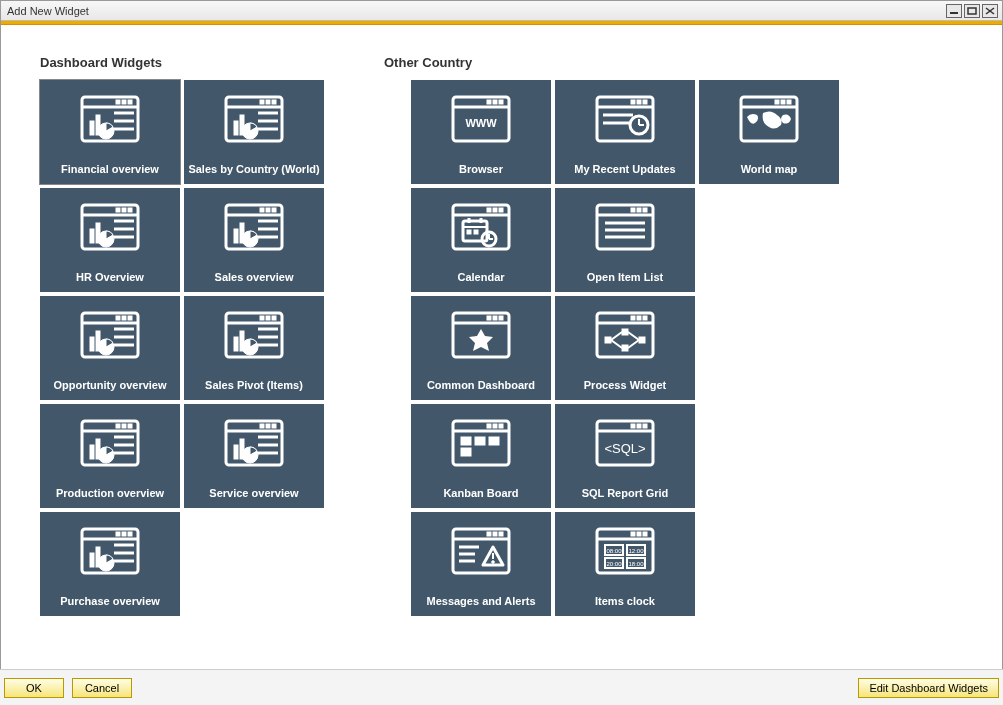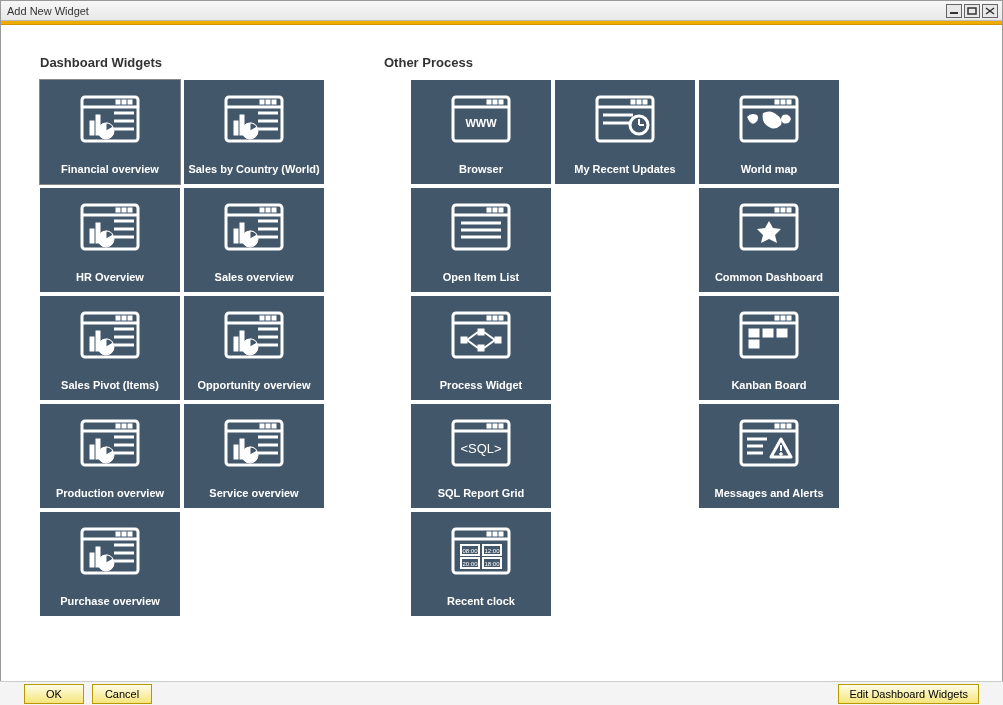--- a/index.html
+++ b/index.html
@@ -13,21 +13,21 @@
   .content { position:absolute; top:25px; left:0; right:0; bottom:36px; padding:30px 40px 10px 40px; }
   .columns { display:flex; gap:60px;align-items:center; }
   .col { }
   .section-title { font-weight:bold; font-size:13px; color:#333; margin-bottom:10px; }
   .grid { display:grid; grid-template-columns:repeat(2,140px); grid-auto-rows:104px; gap:4px; }
   .grid.other { grid-template-columns:repeat(3,140px);padding-left:27px; }
   .tile { background:#43576a; color:#fff; display:flex; flex-direction:column; align-items:center; justify-content:flex-end; padding:6px 4px; cursor:pointer; position:relative; }
   .tile.selected { outline:1px solid #888; }
   .tile .icon-wrap { flex:1; display:flex; align-items:center; justify-content:center; width:100%; }
   .tile .label { font-size:11px; text-align:center; font-weight:bold; line-height:1.2; min-height:15px;margin-top:12px;}
-  .footer { position:absolute; left:0; right:0; bottom:0; height:24px; border-top:1px solid #ccc; background:#f4f4f4; display:flex; align-items:center; padding:0 24px; gap:8px;}
+  .footer { position:absolute; left:0; right:0; bottom:0; height:36px; border-top:1px solid #ccc; background:#f4f4f4; display:flex; align-items:center; padding:0 4px; gap:8px;}
   .btn { height:20px; min-width:60px; padding:0 10px; background:linear-gradient(#fffde6,#f6e57a); border:1px solid #b89a00; font-size:11px; cursor:pointer; display:inline-flex; align-items:center; justify-content:center;}
   .footer .spacer { flex:1; }
   svg { fill:#fff; stroke:#fff; }
 </style>
 </head>
 <body>
 
 <svg width="0" height="0" style="position:absolute">
   <defs>
 
@@ -202,36 +202,36 @@
               </svg>
             </div>
           <div class="label">Sales overview</div>
         </div>
         <div class="tile">
           <div class="icon-wrap">
               <svg width="64" height="56">
                 <use href="#icon-chart"></use>
               </svg>
             </div>
+          <div class="label">Opportunity overview</div>
+        </div>
+        <div class="tile">
+          <div class="icon-wrap">
+              <svg width="64" height="56">
+                <use href="#icon-chart"></use>
+              </svg>
+            </div>
           <div class="label">Sales Pivot (Items)</div>
         </div>
         <div class="tile">
           <div class="icon-wrap">
               <svg width="64" height="56">
                 <use href="#icon-chart"></use>
               </svg>
             </div>
-          <div class="label">Opportunity overview</div>
-        </div>
-        <div class="tile">
-          <div class="icon-wrap">
-              <svg width="64" height="56">
-                <use href="#icon-chart"></use>
-              </svg>
-            </div>
           <div class="label">Production overview</div>
         </div>
         <div class="tile">
           <div class="icon-wrap">
               <svg width="64" height="56">
                 <use href="#icon-chart"></use>
               </svg>
             </div>
           <div class="label">Service overview</div>
         </div>
@@ -240,21 +240,21 @@
               <svg width="64" height="56">
                 <use href="#icon-chart"></use>
               </svg>
             </div>
           <div class="label">Purchase overview</div>
         </div>
       </div>
     </div>
 
     <div class="col">
-      <div class="section-title">Other Process</div>
+      <div class="section-title">Other Country</div>
       <div class="grid other">
         <div class="tile">
           <div class="icon-wrap">
               <svg width="64" height="56">
                 <use href="#icon-browser"></use>
               </svg>
             </div>
           <div class="label">Browser</div>
         </div>
         <div class="tile">
@@ -269,20 +269,28 @@
           <div class="icon-wrap">
               <svg width="64" height="56">
                 <use href="#icon-worldmap"></use>
               </svg>
             </div>
           <div class="label">World map</div>
         </div>
         <div class="tile">
           <div class="icon-wrap">
               <svg width="64" height="56">
+                <use href="#icon-calendar"></use>
+              </svg>
+            </div>
+          <div class="label">Calendar</div>
+        </div>
+        <div class="tile">
+          <div class="icon-wrap">
+              <svg width="64" height="56">
                 <use href="#icon-list"></use>
               </svg>
             </div>
           <div class="label">Open Item List</div>
         </div>
         <div></div>
         <div class="tile">
           <div class="icon-wrap">
               <svg width="64" height="56">
                 <use href="#icon-star"></use>
@@ -323,21 +331,21 @@
               </svg>
             </div>
           <div class="label">Messages and Alerts</div>
         </div>
         <div class="tile">
           <div class="icon-wrap">
               <svg width="64" height="56">
                 <use href="#icon-clock"></use>
               </svg>
             </div>
-          <div class="label">Recent clock</div>
+          <div class="label">Items clock</div>
         </div>
       </div>
     </div>
   </div>
 </div>
 
 <div class="footer">
   <button class="btn">OK</button>
   <button class="btn">Cancel</button>
   <div class="spacer"></div>

